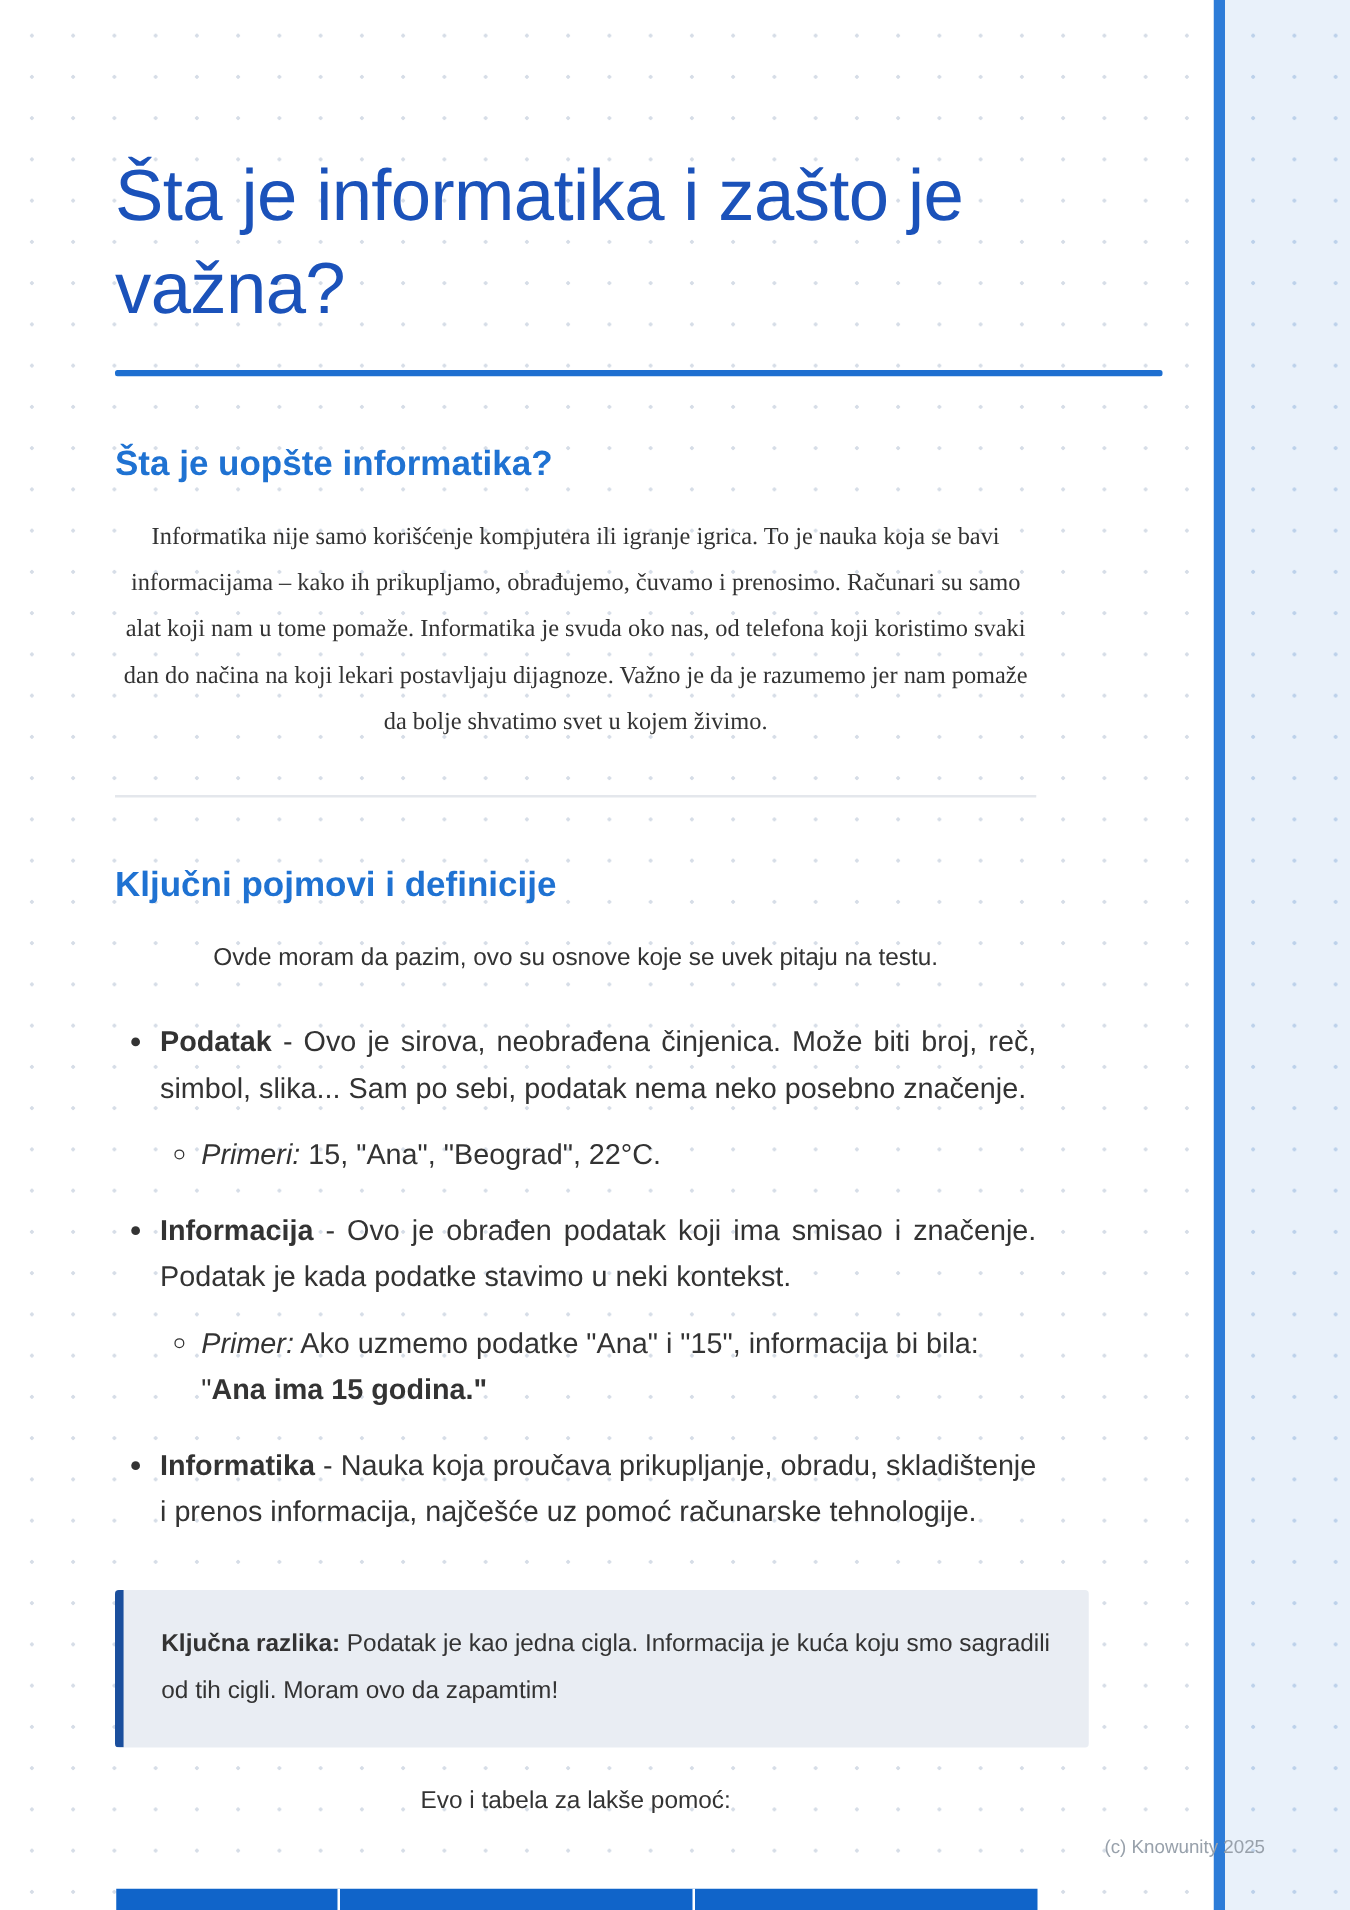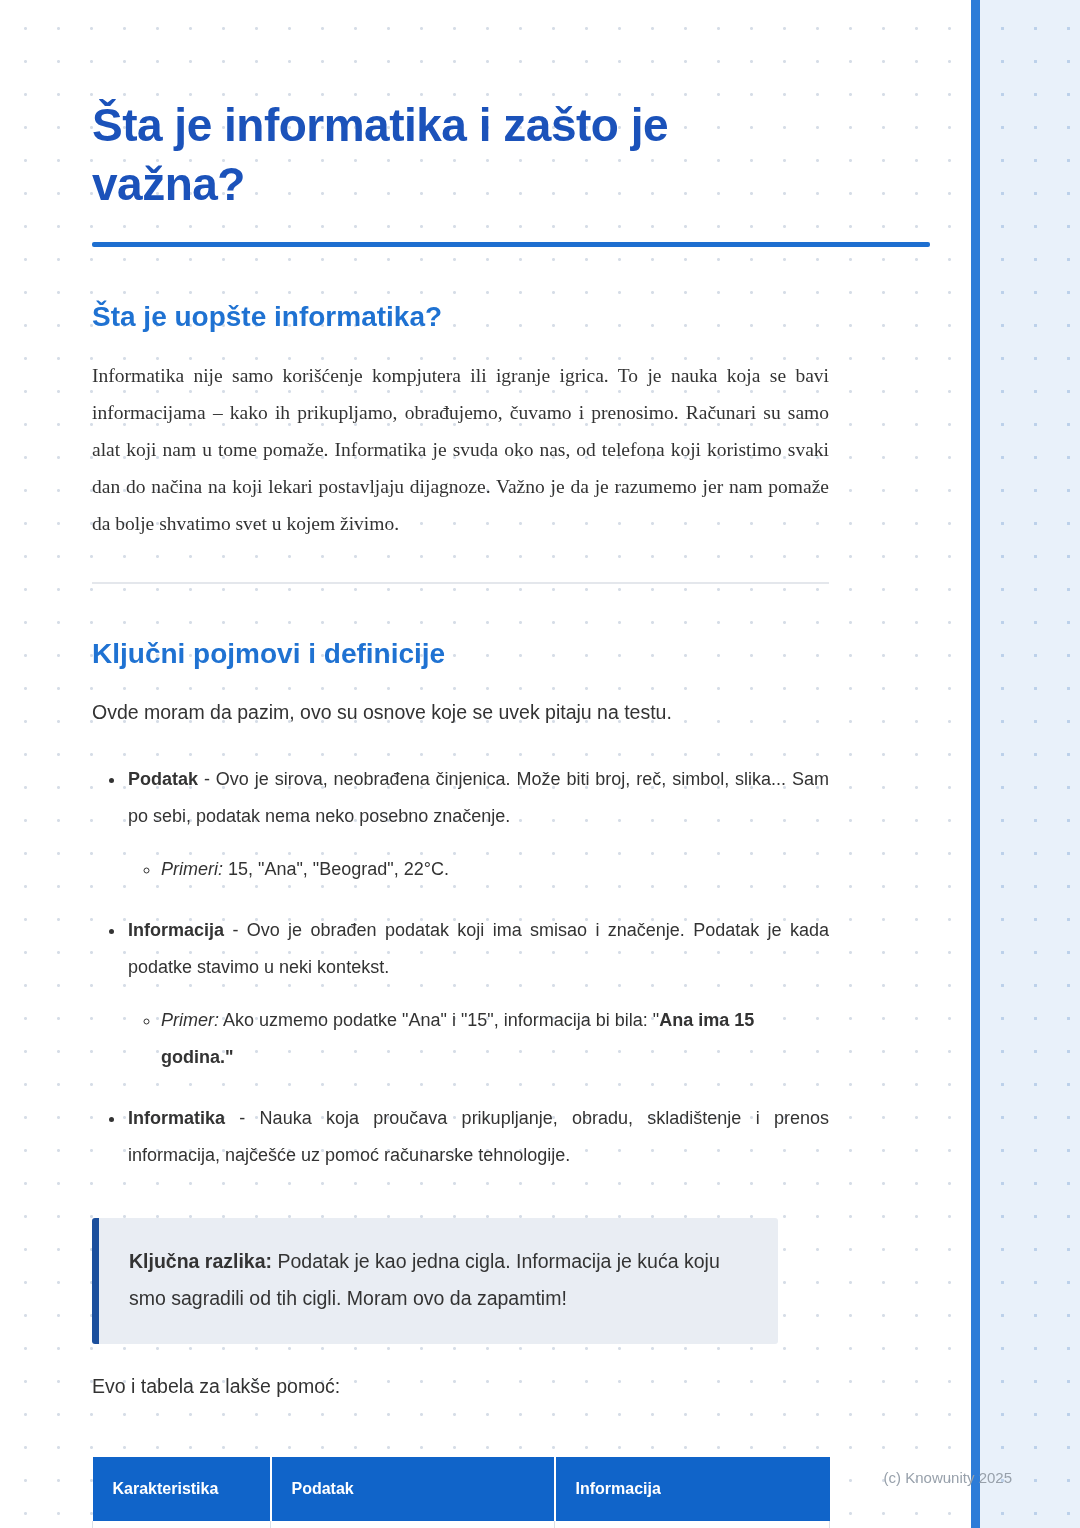--- a/index.html
+++ b/index.html
@@ -19,47 +19,47 @@
   .margin-strip {
     position:absolute; left:980px; top:0; width:100px; height:1528px;
     background-color:#e9f1fa;
     background-image: radial-gradient(#bcd1ea 1.4px, transparent 1.7px);
     background-size: 33px 33px; background-position: 6px 12px;
     z-index:1;
   }
   .content { position:absolute; left:92px; top:0; width:737px; z-index:3; }
 
   h1.title {
-    margin:96px 0 0; font-size:46px; line-height:1.28; font-weight:700;
+    margin:120px 0 0; font-size:58px; line-height:1.28; font-weight:400;
     letter-spacing:-0.5px; color:#1b52ba;
   }
   .rule { margin-top:28px; width:838px; height:5px; background:#1e6fd0; border-radius:2px; }
 
   h2.section {
     margin:54px 0 0; font-size:28px; font-weight:700; color:#1f72d2;
   }
-  p.body { margin:24px 0 0; font-size:19.5px; line-height:37px; color:#333333; }
+  p.body { margin:24px 0 0; font-size:19.5px; line-height:37px; color:#333333;text-align:center; }
   .just { text-align:justify;font-family:Liberation Serif, serif; }
 
   .divider { margin-top:40px; height:2px; background:#e4e7ec; width:737px; }
 
   ul.bullets { margin:30px 0 0; padding-left:34px; list-style:disc; }
   ul.bullets > li {
-    font-size:18px; line-height:37px; color:#333333;
+    font-size:23px; line-height:37px; color:#333333;
     text-align:justify; margin-bottom:24px; padding-left:2px;
   }
   .term { font-weight:700; }
   ul.sub { list-style:circle; margin:16px 0 4px; padding-left:33px; }
   ul.sub li { text-align:left; margin-bottom:0; }
   .sub-label { font-style:italic; }
   .sub-bold { font-weight:700; }
 
   .callout {
     margin-top:44px; background:#e9edf3; border-left:7px solid #1b4f9d;
-    border-radius:3px; padding:25px 30px 27px; box-sizing:border-box; width:686px;
+    border-radius:3px; padding:25px 30px 27px; box-sizing:border-box; width:779px;
   }
   .callout p { margin:0; font-size:19.5px; line-height:37px; color:#333333; }
   .callout .label { font-weight:700; }
 
   table.compare {
     margin-top:52px; border-collapse:collapse; width:737px; table-layout:fixed;
   }
   table.compare th {
     background:#1064c9; color:#ffffff; font-size:16px; font-weight:700;
     text-align:left; padding:23px 20px; border-right:2px solid #ffffff;

